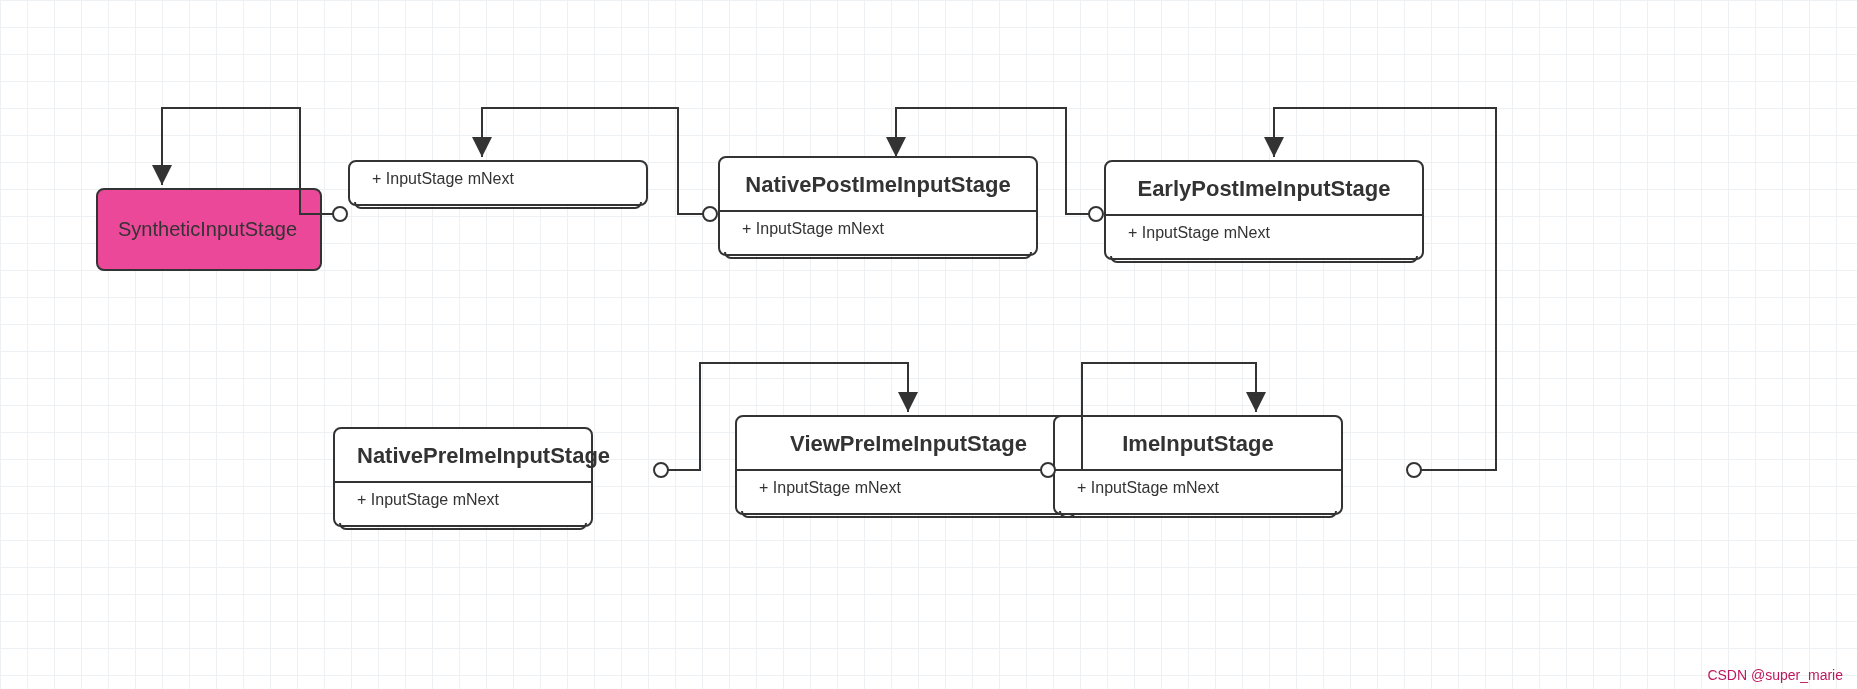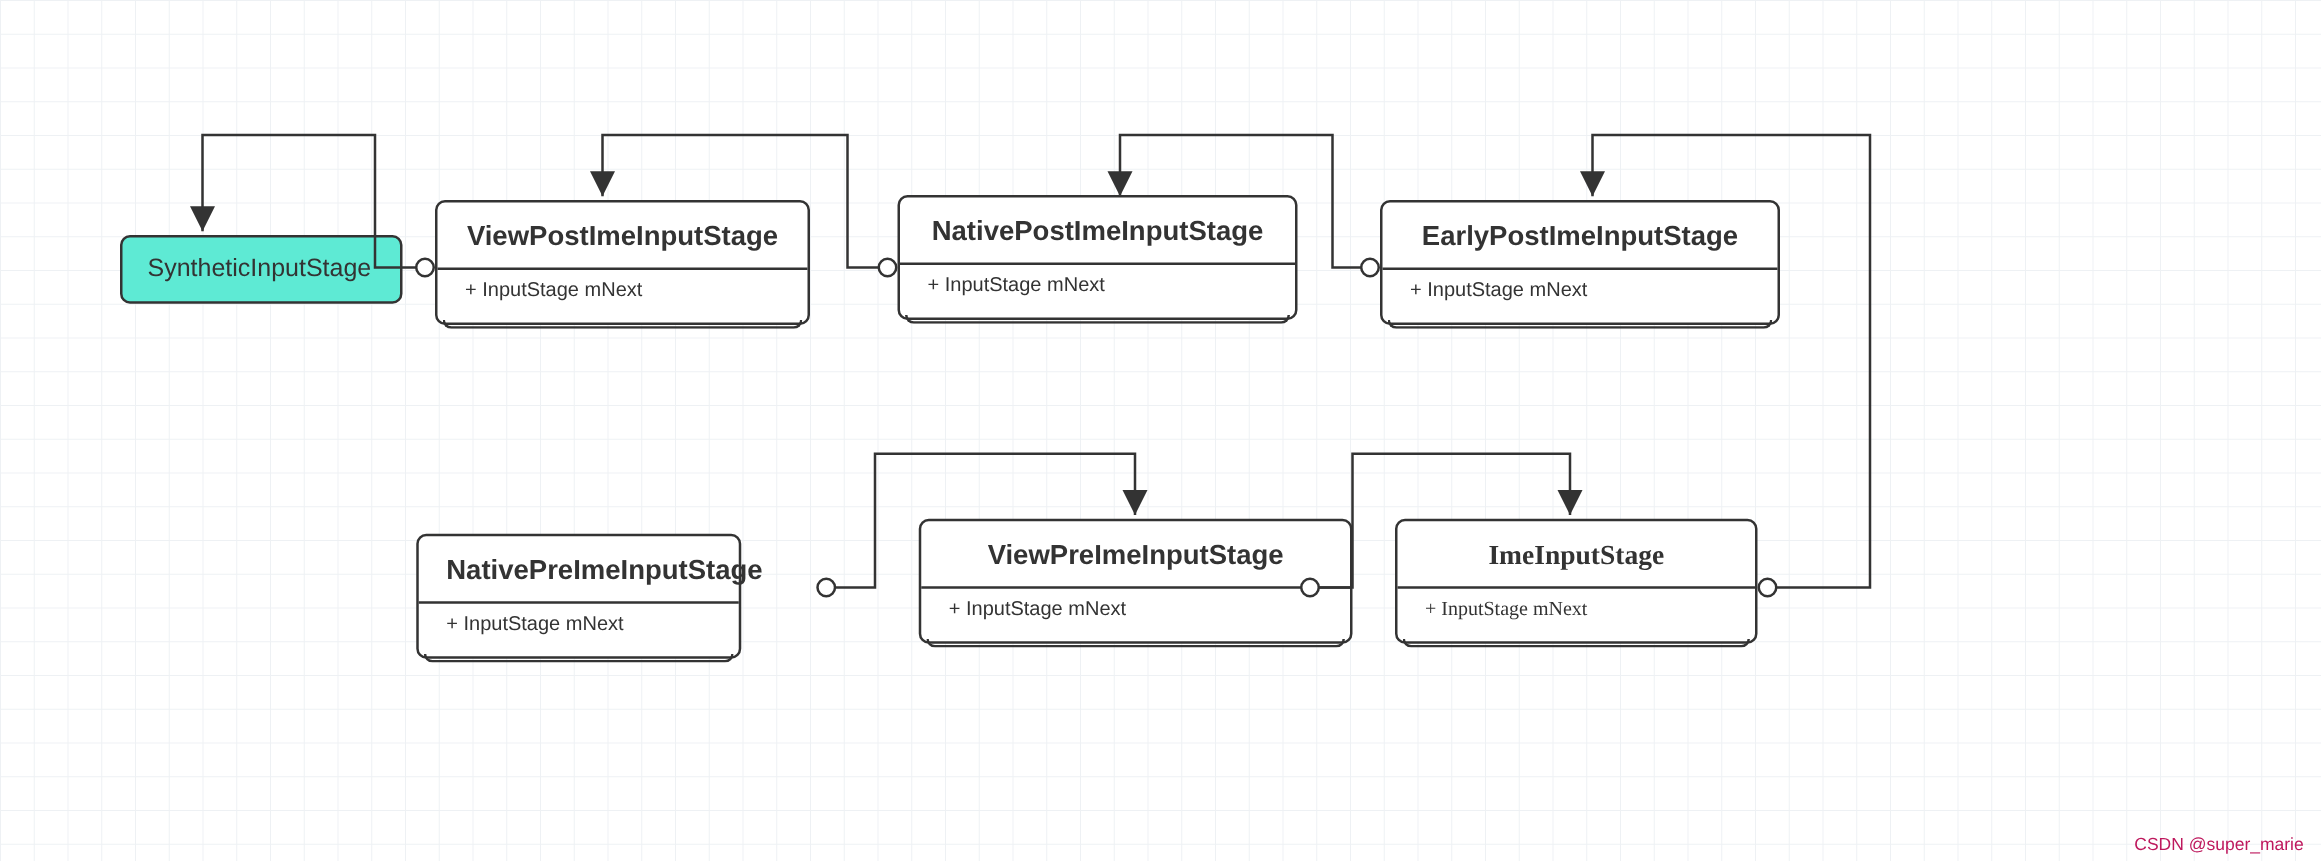--- a/index.html
+++ b/index.html
@@ -10,24 +10,24 @@
     background-image:
       linear-gradient(to right, #eef1f4 1px, transparent 1px),
       linear-gradient(to bottom, #eef1f4 1px, transparent 1px);
     background-size: 27px 27px;
     font-family: "Segoe UI", Arial, sans-serif;
     position: relative;
     color: #333;
   }
   .simple-box {
     position: absolute;
-    background: #5eead4;
+    background: #ec4899;
     border: 2px solid #333;
     border-radius: 8px;
-    padding: 14px 20px;
+    padding: 28px 20px;
     font-size: 20px;
   }
   .class-box {
     position: absolute;
     background: #fff;
     border: 2px solid #333;
     border-radius: 8px;
     overflow: visible;
   }
   .class-box::after {
@@ -66,21 +66,20 @@
   }
 </style>
 </head>
 <body>
 
 <div class="simple-box" style="left:96px; top:188px; width:226px;">
   <span>SyntheticInputStage</span>
 </div>
 
 <div class="class-box" style="left:348px; top:160px; width:300px;">
-  <div class="class-title">ViewPostImeInputStage</div>
   <div class="class-attr">+ InputStage mNext</div>
 </div>
 
 <div class="class-box" style="left:718px; top:156px; width:320px;">
   <div class="class-title">NativePostImeInputStage</div>
   <div class="class-attr">+ InputStage mNext</div>
 </div>
 
 <div class="class-box" style="left:1104px; top:160px; width:320px;">
   <div class="class-title">EarlyPostImeInputStage</div>
@@ -90,21 +89,21 @@
 <div class="class-box" style="left:333px; top:427px; width:260px;">
   <div class="class-title">NativePreImeInputStage</div>
   <div class="class-attr">+ InputStage mNext</div>
 </div>
 
 <div class="class-box" style="left:735px; top:415px; width:347px;">
   <div class="class-title">ViewPreImeInputStage</div>
   <div class="class-attr">+ InputStage mNext</div>
 </div>
 
-<div class="class-box" style="left:1116px; top:415px; width:290px;font-family:Liberation Serif, serif;">
+<div class="class-box" style="left:1053px; top:415px; width:290px;">
   <div class="class-title">ImeInputStage</div>
   <div class="class-attr">+ InputStage mNext</div>
 </div>
 
 <svg class="connector" style="left:0; top:0; width:1857px; height:689px;">
   <defs>
     <marker id="arrow" markerWidth="12" markerHeight="12" refX="10" refY="5" orient="auto">
       <path d="M0,0 L10,5 L0,10 Z" fill="#333"></path>
     </marker>
   </defs>

